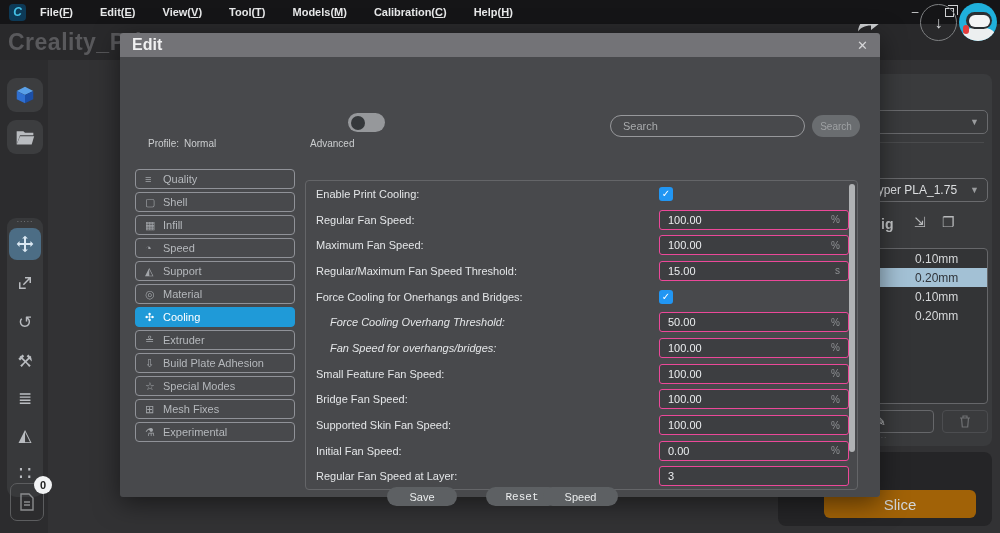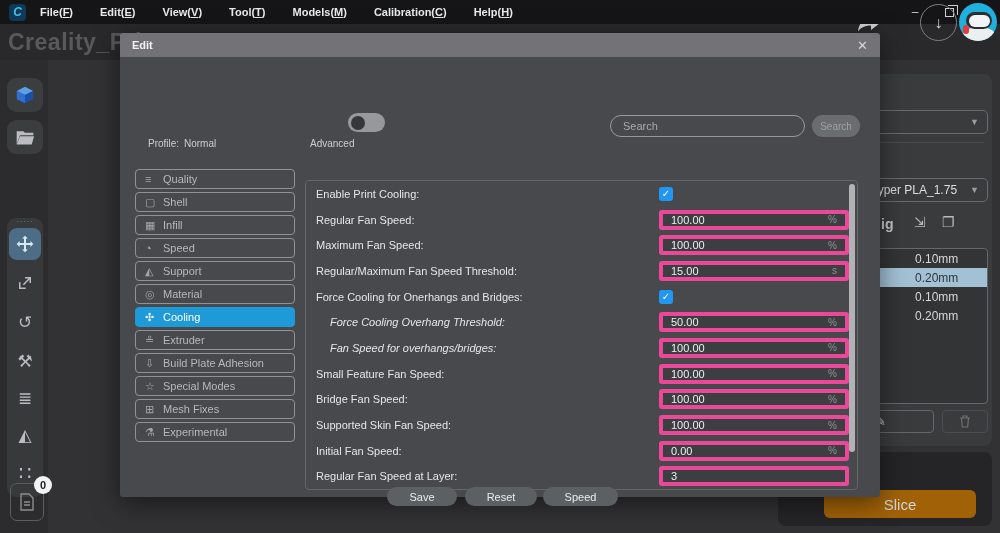--- a/index.html
+++ b/index.html
@@ -83,21 +83,21 @@
                 border-radius:8px; z-index:1; }
   .slice-btn { position:absolute; left:46px; top:38px; width:152px; height:28px; background:#a16207;
                border-radius:6px; color:#d3d6d8; font-size:15px; display:flex; align-items:center;
                justify-content:center; }
 
   
   .dialog { position:absolute; left:120px; top:33px; width:760px; height:464px; z-index:10;
             box-shadow:0 6px 26px rgba(0,0,0,.5); border-radius:3px; }
   .dlg-title { height:24px; background:#737377; border-radius:3px 3px 0 0; display:flex;
                align-items:center; padding:0 12px; }
-  .dlg-title .t { color:#f0f0f1; font-size:11px; font-weight:bold; }
+  .dlg-title .t { color:#f0f0f1; font-size:16px; font-weight:bold; }
   .dlg-title .x { margin-left:auto; color:#d6d6d8; font-size:13px; }
   .dlg-body { height:440px; background:#48494c; border-radius:0 0 3px 3px; position:relative; }
 
   .hdr-label { position:absolute; font-size:10px; color:#cbcdcf; top:81px; }
   .toggle { position:absolute; left:228px; top:56px; width:37px; height:19px; border-radius:10px;
             background:#96989b; }
   .toggle .knob { position:absolute; left:3px; top:2.5px; width:14px; height:14px; border-radius:50%;
                   background:#35383b; }
   .search-input { position:absolute; left:490px; top:58px; width:195px; height:22px; border-radius:11px;
                   border:1px solid #97989b; background:transparent; color:#e8eaeb; font-size:11px;
@@ -113,21 +113,21 @@
   .cat .ci { width:18px; font-size:11px; color:#a2a5a9; }
   .cat.sel { background:#1f9ad8; border-color:#1f9ad8; color:#fff; }
   .cat.sel .ci { color:#fff; }
 
   .setpanel { position:absolute; left:185px; top:123px; width:553px; height:310px;
               border:1px solid #646568; border-radius:4px; }
   .srow { height:25.7px; display:flex; align-items:center; position:relative; }
   .srow .lbl { font-size:11px; color:#e4e6e8; padding-left:10px; }
   .srow.indent .lbl { padding-left:24px;font-style:italic; }
   .field { position:absolute; left:353px; width:190px; height:20px; background:#3d3e41;
-           border:4px solid #ec4899; border-radius:3px; display:flex; align-items:center; }
+           border:1px solid #ec4899; border-radius:3px; display:flex; align-items:center; }
   .field .val { font-size:11px; color:#eceef0; padding-left:8px; }
   .field .unit { margin-left:auto; padding-right:8px; font-size:10px; color:#8f9194; }
   .checkbox { position:absolute; left:353px; width:14px; height:14px; background:#2196f3;
               border-radius:3px; color:#fff; font-size:10px; display:flex; align-items:center;
               justify-content:center; }
   .sscroll { position:absolute; right:2px; top:3px; width:6px; height:268px; border-radius:3px;
              background:#b0b2b4; }
 
   .dlg-btn { position:absolute; top:430px; height:19px; border-radius:10px; background:#5d6063;
              color:#e9ebec; font-size:11px; display:flex; align-items:center; justify-content:center; }
@@ -413,16 +413,16 @@
             <div class="field">
               <span class="val">3</span>
               <span class="unit"></span>
             </div>
           </div>
         </div>
       <div class="sscroll"></div>
     </div>
 
     <div class="dlg-btn" style="left:267px; width:70px;">Save</div>
-    <div class="dlg-btn" style="left:345px; width:72px;">Reset</div>
+    <div class="dlg-btn" style="left:366px; width:72px;font-family:Liberation Mono, monospace;">Reset</div>
     <div class="dlg-btn" style="left:423px; width:75px;">Speed</div>
   </div>
 </div>
 
 </body></html>

